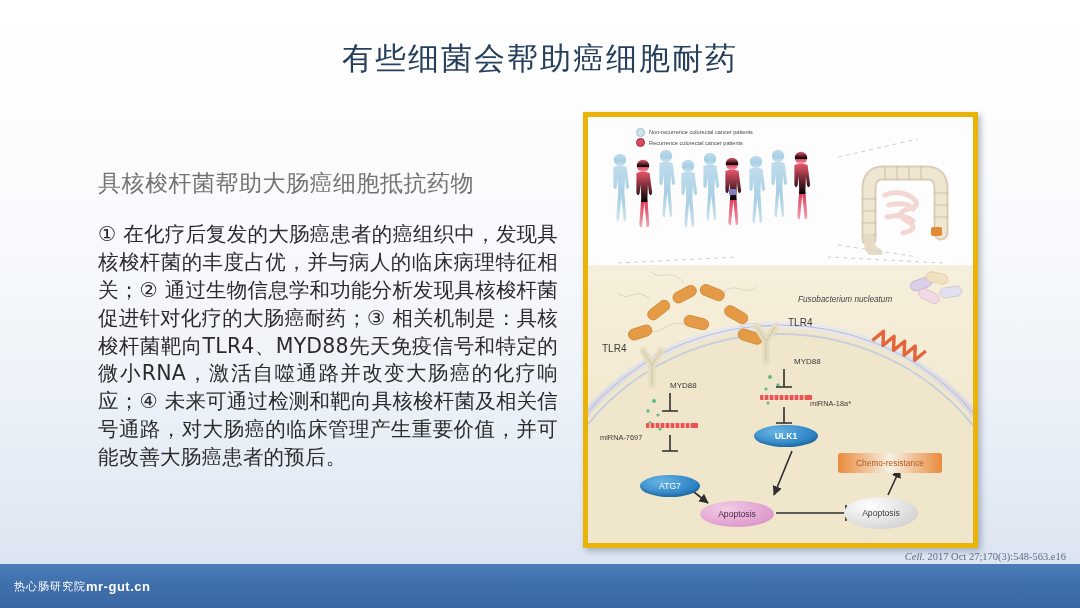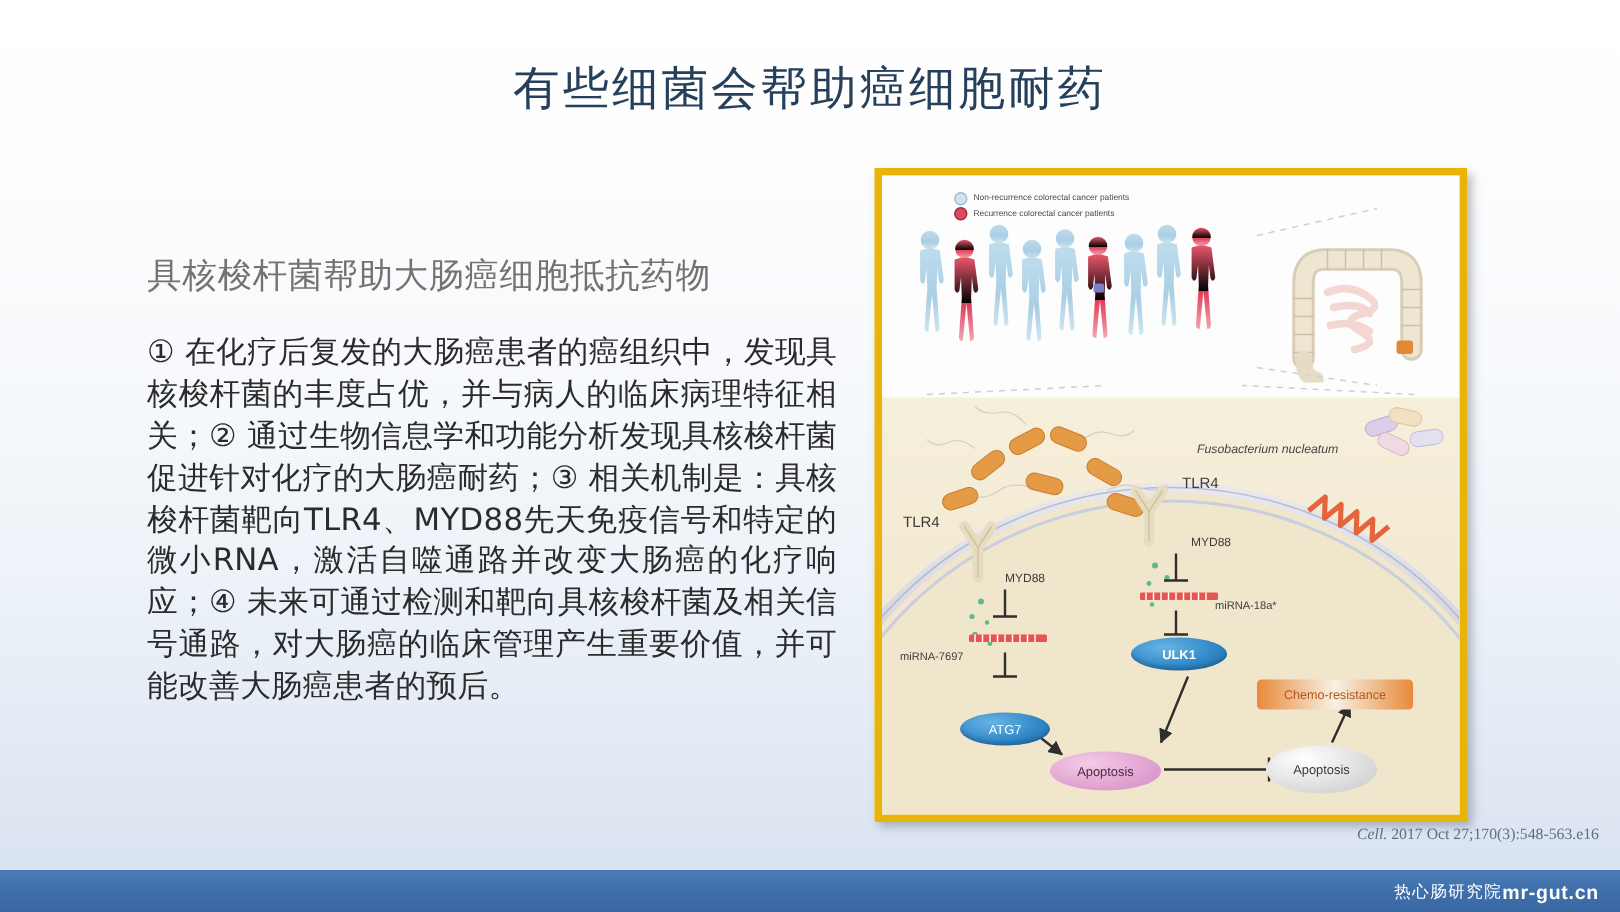--- a/index.html
+++ b/index.html
@@ -73,23 +73,23 @@
           border-radius:3px;font-size:8.4px;color:#b4561a;}
 
   .citation{
     position:absolute;right:14px;top:551px;font-size:10.5px;color:#5d6f86;
     font-family:"Liberation Serif",serif;white-space:nowrap;
   }
   .cit-it{font-style:italic;}
 
   
   .footer{
-    position:absolute;left:0;bottom:0;width:1080px;height:28px;
+    position:absolute;left:0;bottom:0;width:1080px;height:44px;
     background:linear-gradient(180deg,#4a7cb8 0%,#3f6fab 50%,#3a67a2 100%);
-    display:flex;align-items:center;justify-content:flex-end;
+    display:flex;align-items:center;justify-content:flex-start;
     padding:0 14px;box-sizing:border-box;
   }
   .f-left{font-size:11px;color:#fff;font-family:"DejaVu Sans",sans-serif;letter-spacing:1px;}
   .f-right{font-size:13px;color:#fff;font-weight:bold;font-family:"Liberation Sans",sans-serif;letter-spacing:.5px;}
 </style>
 </head>
 <body>
 
 <div class="slide">
 

